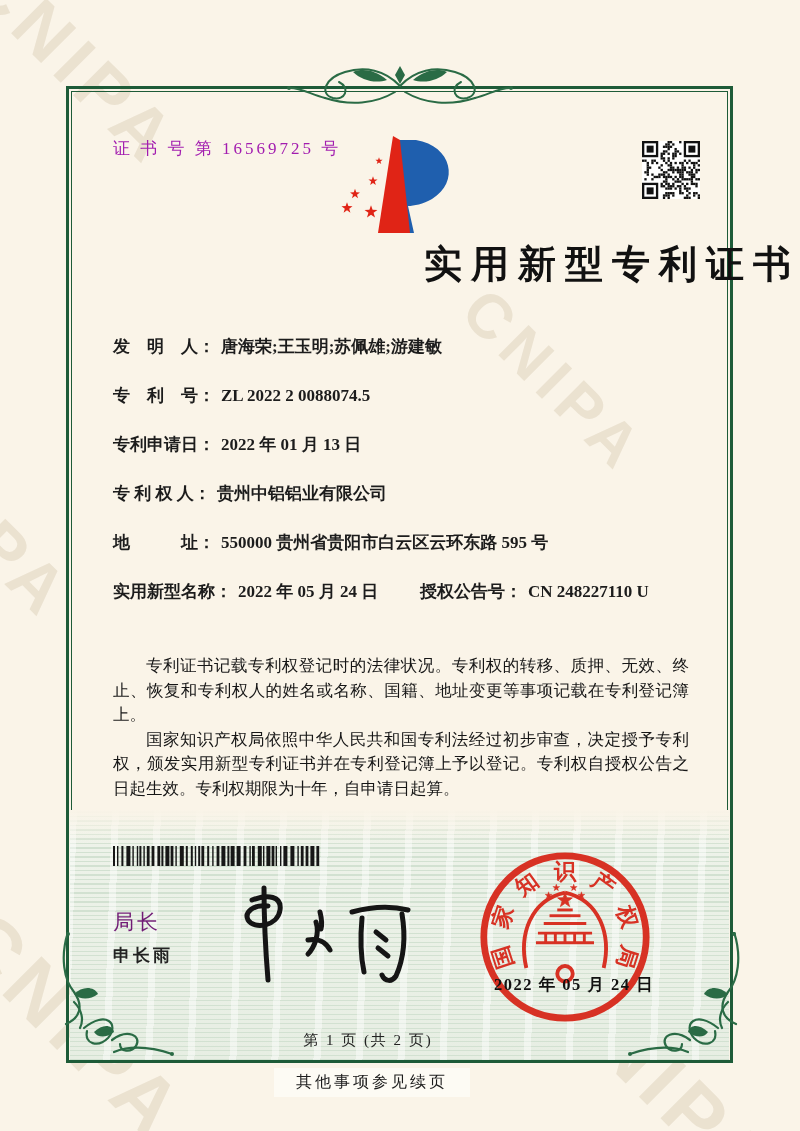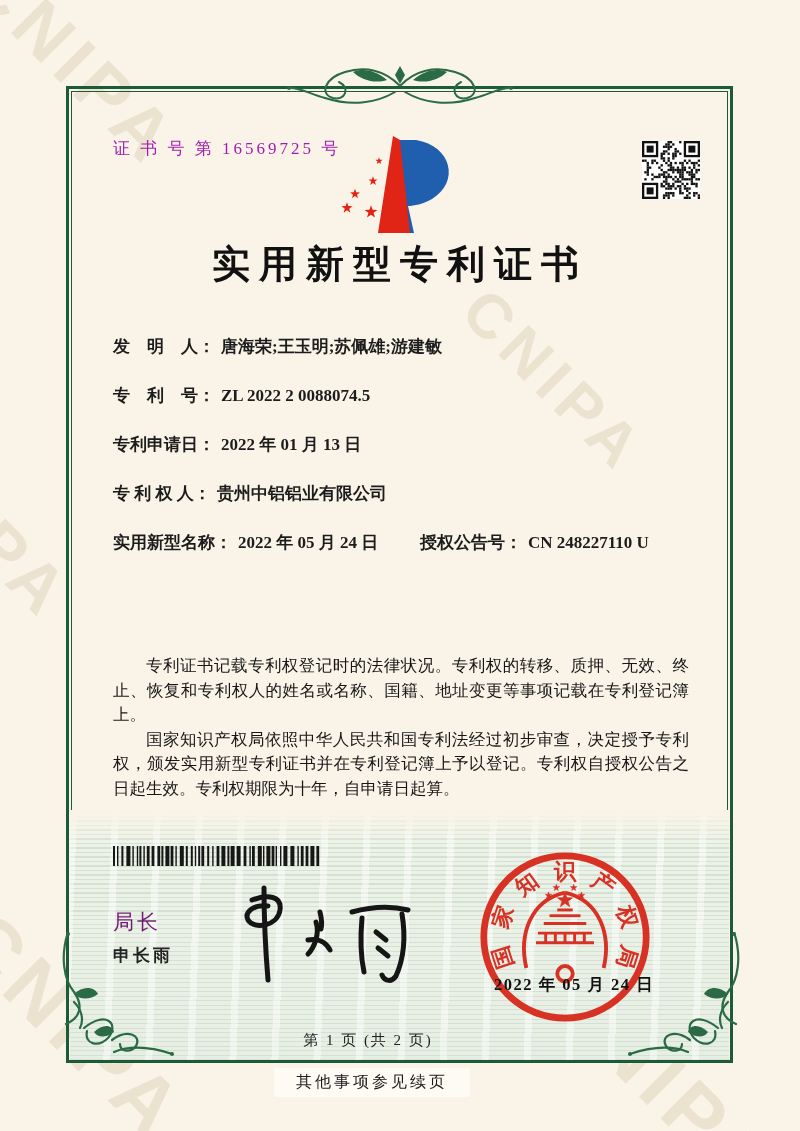--- a/index.html
+++ b/index.html
@@ -32,21 +32,21 @@
   .orn{position:absolute;z-index:4;}
   .orn-top{left:287px;top:60px;}
   .orn-bl{left:54px;top:932px;}
   .orn-br{left:628px;top:932px;transform:scaleX(-1);}
 
   .cert-no{position:absolute;left:113px;top:137px;font-size:17px;letter-spacing:3px;
            color:#a21caf;z-index:5;}
   .logo{position:absolute;left:336px;top:136px;z-index:5;}
   .qr{position:absolute;left:642px;top:141px;z-index:5;}
 
-  .title{position:absolute;left:0;width:800px;top:239px;text-align:center;font-size:38px;
+  .title{position:absolute;left:0;width:800px;top:239px;text-align:right;font-size:38px;
          font-weight:bold;letter-spacing:9px;color:#111;z-index:5;}
 
   .fields{position:absolute;left:113px;top:334px;z-index:5;}
   .field-row{white-space:nowrap;font-size:17px;font-weight:600;color:#1c1c1c;
              line-height:26px;margin-bottom:23px;position:relative;}
   .field-label{display:inline-block;min-width:98px;}
   .field-value{margin-left:6px;}
   .grant-no{position:absolute;left:307px;top:0;}
   .grant-no .field-label{min-width:0;font-family:Liberation Serif, serif;}
 
@@ -374,20 +374,23 @@
     <div class="field-row">
       <span class="field-label">专　利　号：</span><span class="field-value">ZL 2022 2 0088074.5</span>
     </div>
     <div class="field-row">
       <span class="field-label">专利申请日：</span><span class="field-value">2022 年 01 月 13 日</span>
     </div>
     <div class="field-row">
       <span class="field-label">专 利 权 人：</span><span class="field-value">贵州中铝铝业有限公司</span>
     </div>
     <div class="field-row">
+      <span class="field-label">地　　　址：</span><span class="field-value">550000 贵州省贵阳市白云区云环东路 595 号</span>
+    </div>
+    <div class="field-row">
       <span class="field-label">实用新型名称：</span><span class="field-value">2022 年 05 月 24 日</span>
       <span class="grant-no">
         <span class="field-label">授权公告号：</span><span class="field-value">CN 248227110 U</span>
       </span>
     </div>
   </div>
 
   <div class="body-text">
     <p>专利证书记载专利权登记时的法律状况。专利权的转移、质押、无效、终止、恢复和专利权人的姓名或名称、国籍、地址变更等事项记载在专利登记簿上。</p>
     <p>国家知识产权局依照中华人民共和国专利法经过初步审查，决定授予专利权，颁发实用新型专利证书并在专利登记簿上予以登记。专利权自授权公告之日起生效。专利权期限为十年，自申请日起算。</p>

